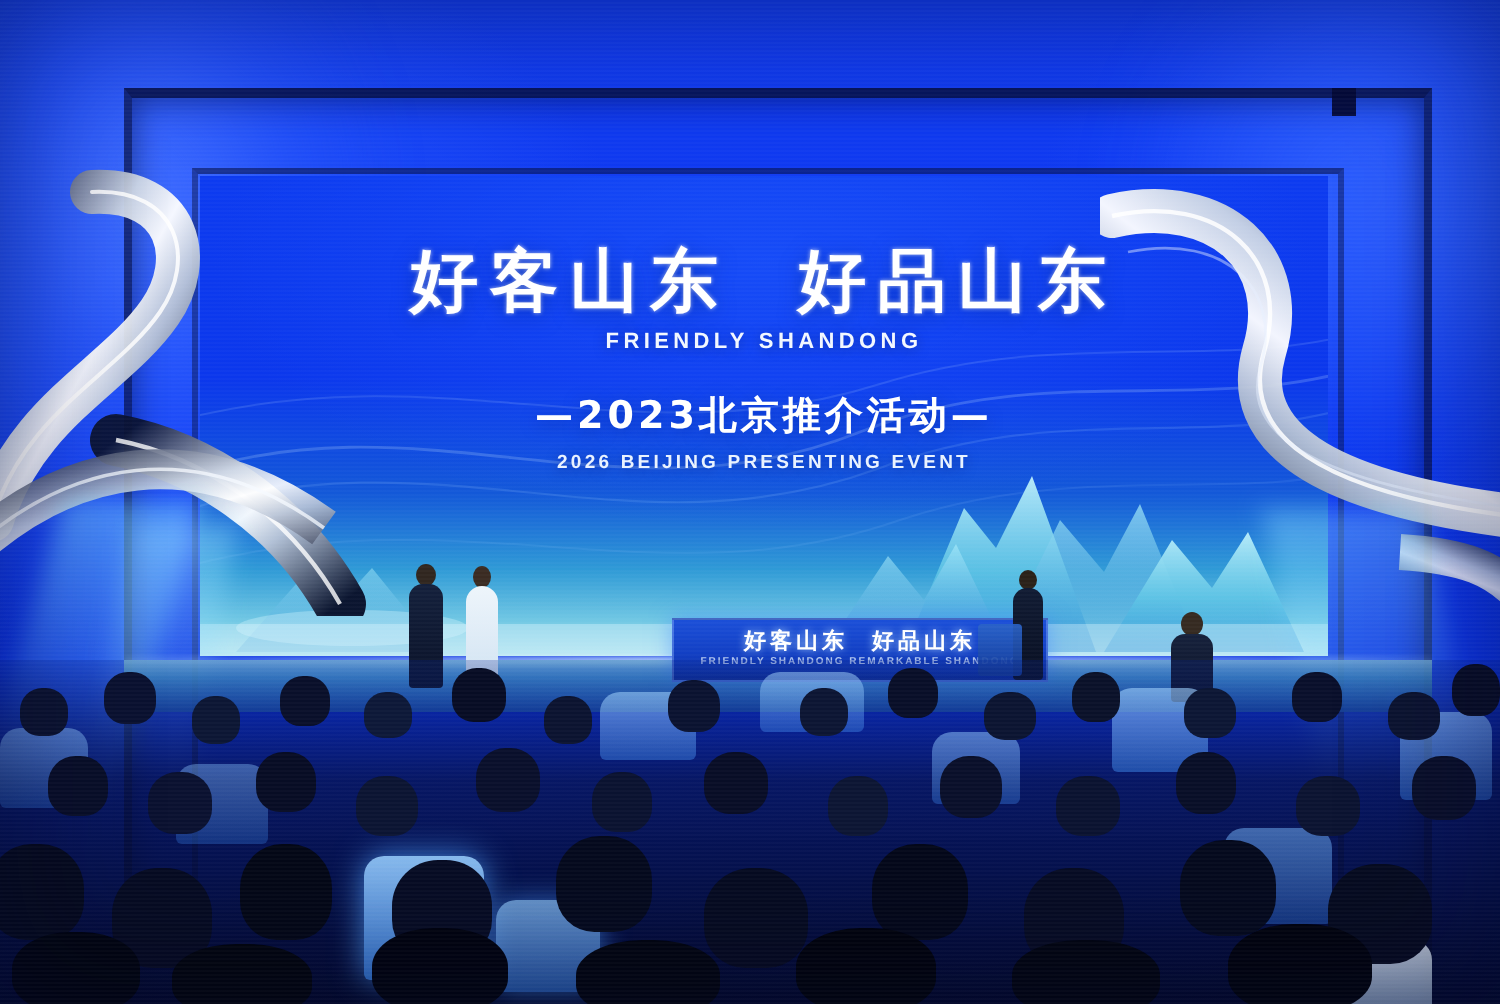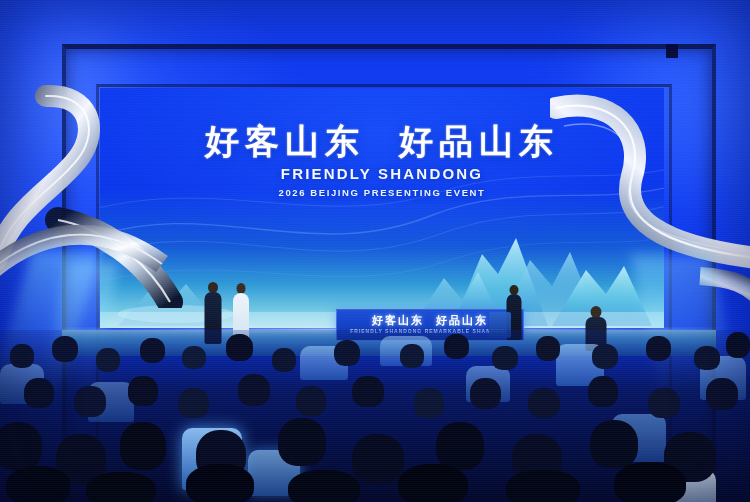--- a/index.html
+++ b/index.html
@@ -75,21 +75,21 @@
     font-family:"DejaVu Serif", serif;
     font-size:34px; font-weight:700; letter-spacing:6px;
     line-height:1; white-space:nowrap;
     display:inline-block;
     text-shadow:0 2px 10px rgba(0,40,160,.6), 0 0 2px rgba(255,255,255,.8);
   }
   .cn-title .gap{display:inline-block;width:34px;}
   .en-row{
     margin-top:7px;
     display:flex; justify-content:center; gap:36px;
-    font-size:15px; font-weight:700; letter-spacing:2.2px;
+    font-size:11px; font-weight:700; letter-spacing:2.2px;
     color:#f2f7ff;
   }
   .sub-cn{
     margin-top:18px;
     font-family:"DejaVu Sans", sans-serif;
     font-size:19px; font-weight:700; letter-spacing:2px; color:#ffffff;
     text-shadow:0 2px 8px rgba(0,40,160,.55);
   }
   .sub-en{
     margin-top:5px;
@@ -215,20 +215,21 @@
       <rect x="0" y="104" width="564" height="16" fill="rgba(225,248,255,.38)"></rect>
     </svg>
 
     <div class="title-wrap">
       <div class="cn-title">
         <span>好客山东</span><span class="gap"></span><span>好品山东</span>
       </div>
       <div class="en-row">
         <span>FRIENDLY SHANDONG</span>
       </div>
+      <div class="sub-cn">—2023北京推介活动—</div>
       <div class="sub-en">2026 BEIJING PRESENTING EVENT</div>
     </div>
 
   </div>
 
   <svg class="swirl swirl-left" viewBox="0 0 210 230">
     <defs>
       <linearGradient id="rl" x1="0" y1="0" x2="1" y2="1">
         <stop offset="0%" stop-color="#0a1334"></stop>
         <stop offset="38%" stop-color="#cfd8e6"></stop>

